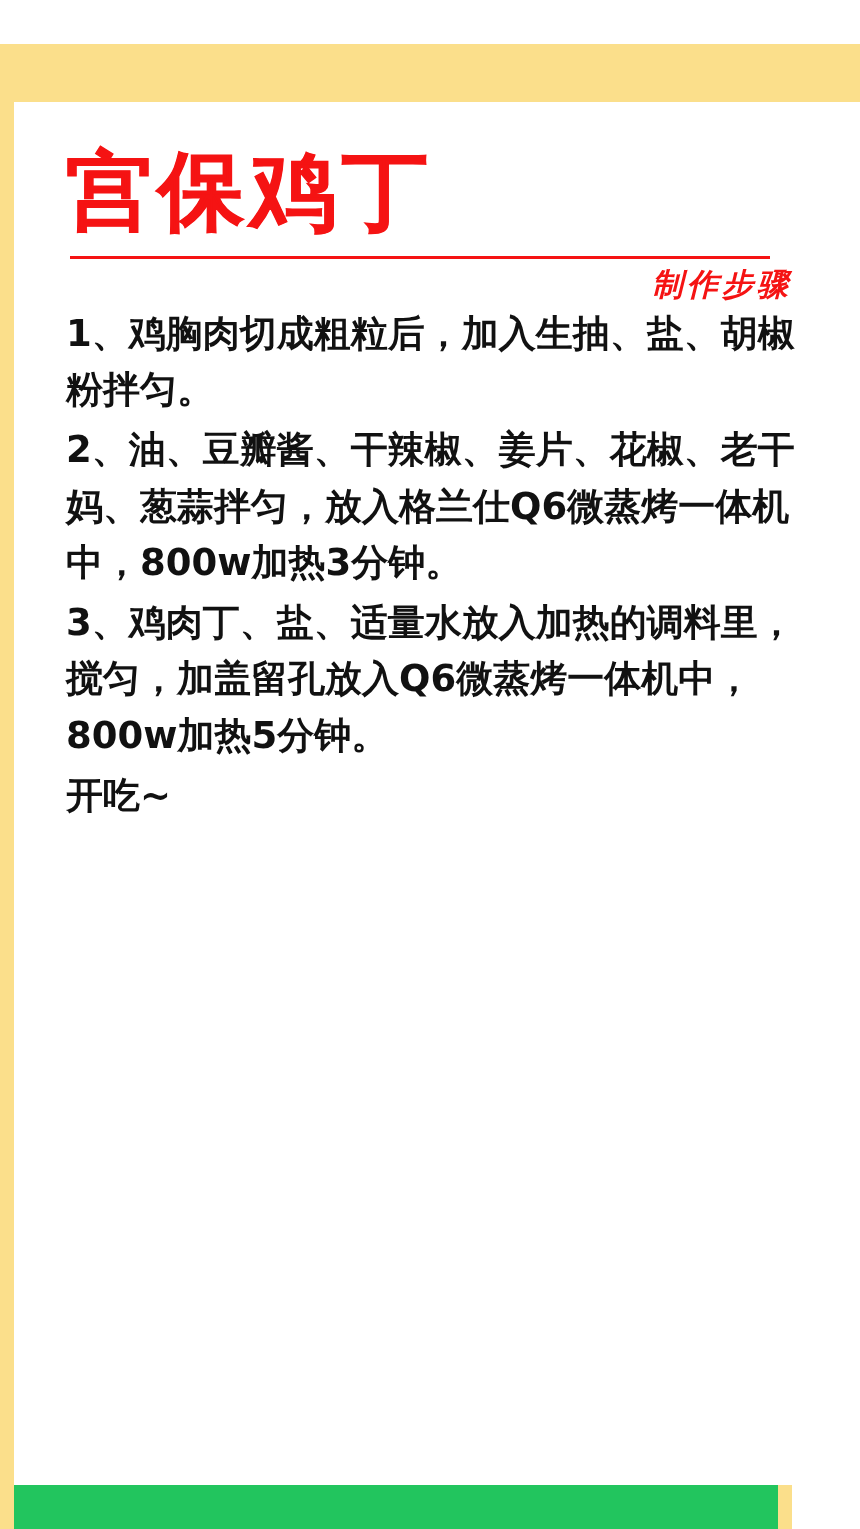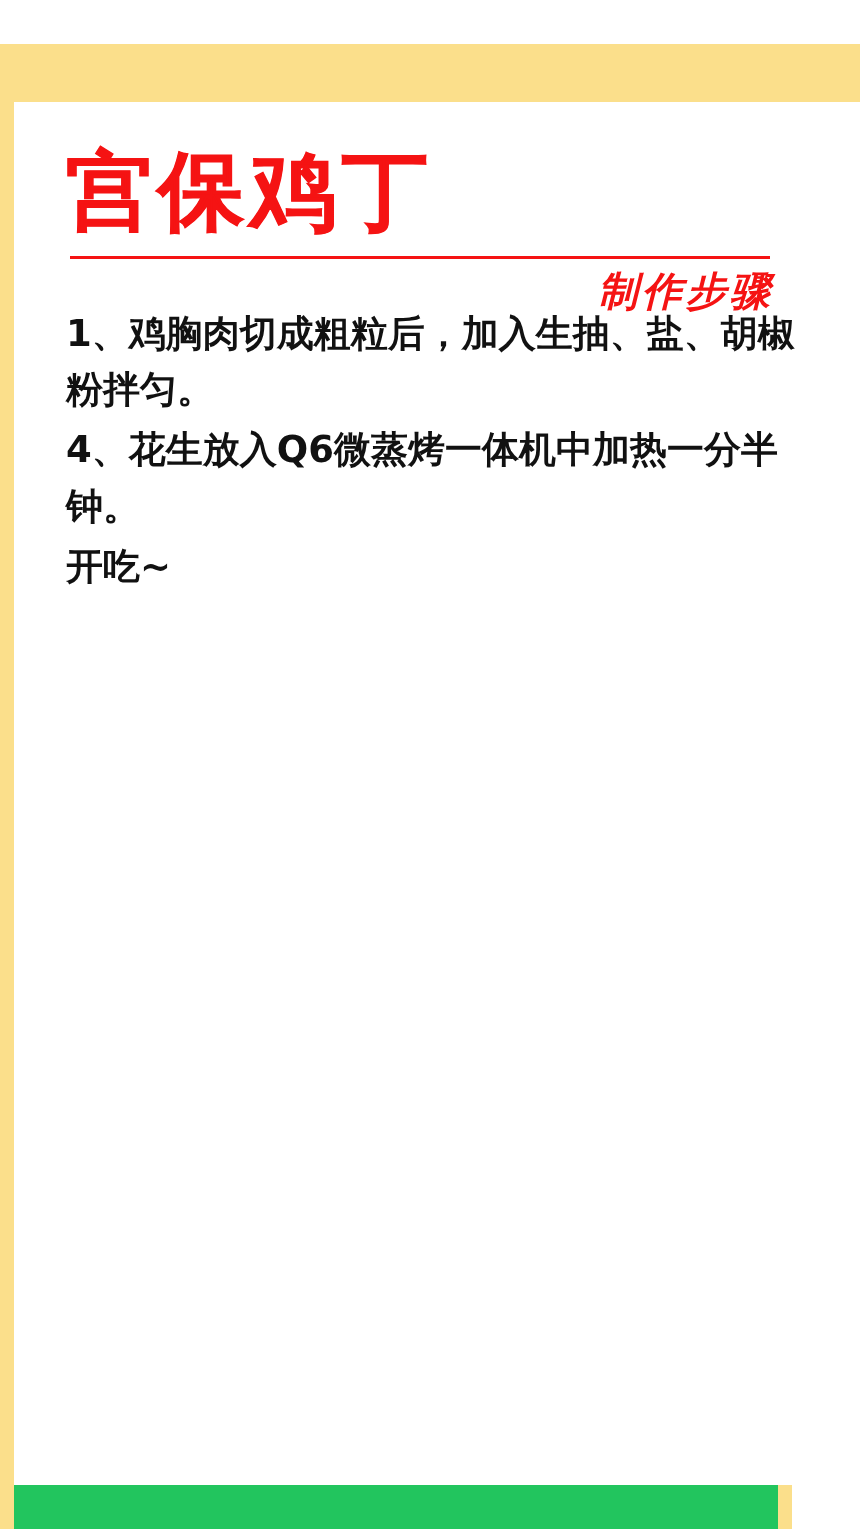--- a/index.html
+++ b/index.html
@@ -71,23 +71,23 @@
   .title-rule {
     position: absolute;
     left: 4px;
     top: 128px;
     width: 700px;
     height: 3px;
     background: #f51313;
   }
   .subtitle {
     position: absolute;
-    right: 24px;
+    right: 6px;
     top: 136px;
-    font-size: 40px;
+    font-size: 31px;
     font-weight: 900;
     color: #f51313;
     letter-spacing: 4px;
     font-style: italic;
   }
 
   .body-text {
     margin-top: 20px;
   }
   .para {
@@ -132,20 +132,21 @@
   <div class="content">
 
     <div class="title-block">
       <h1 class="main-title">宫保鸡丁</h1>
       <div class="title-rule"></div>
       <div class="subtitle">制作步骤</div>
     </div>
 
     <div class="body-text">
       <p class="para">1、鸡胸肉切成粗粒后，加入生抽、盐、胡椒粉拌匀。</p>
-      <p class="para">4、花生放入Q6微蒸烤一体机中加热一分半钟。</p>
+      <p class="para">2、油、豆瓣酱、干辣椒、姜片、花椒、老干妈、葱蒜拌匀，放入格兰仕Q6微蒸烤一体机中，800w加热3分钟。</p>
+      <p class="para">3、鸡肉丁、盐、适量水放入加热的调料里，搅匀，加盖留孔放入Q6微蒸烤一体机中，800w加热5分钟。</p>
       <p class="para">开吃~</p>
     </div>
 
   </div>
 
 
 </div>
 
 </body></html>

